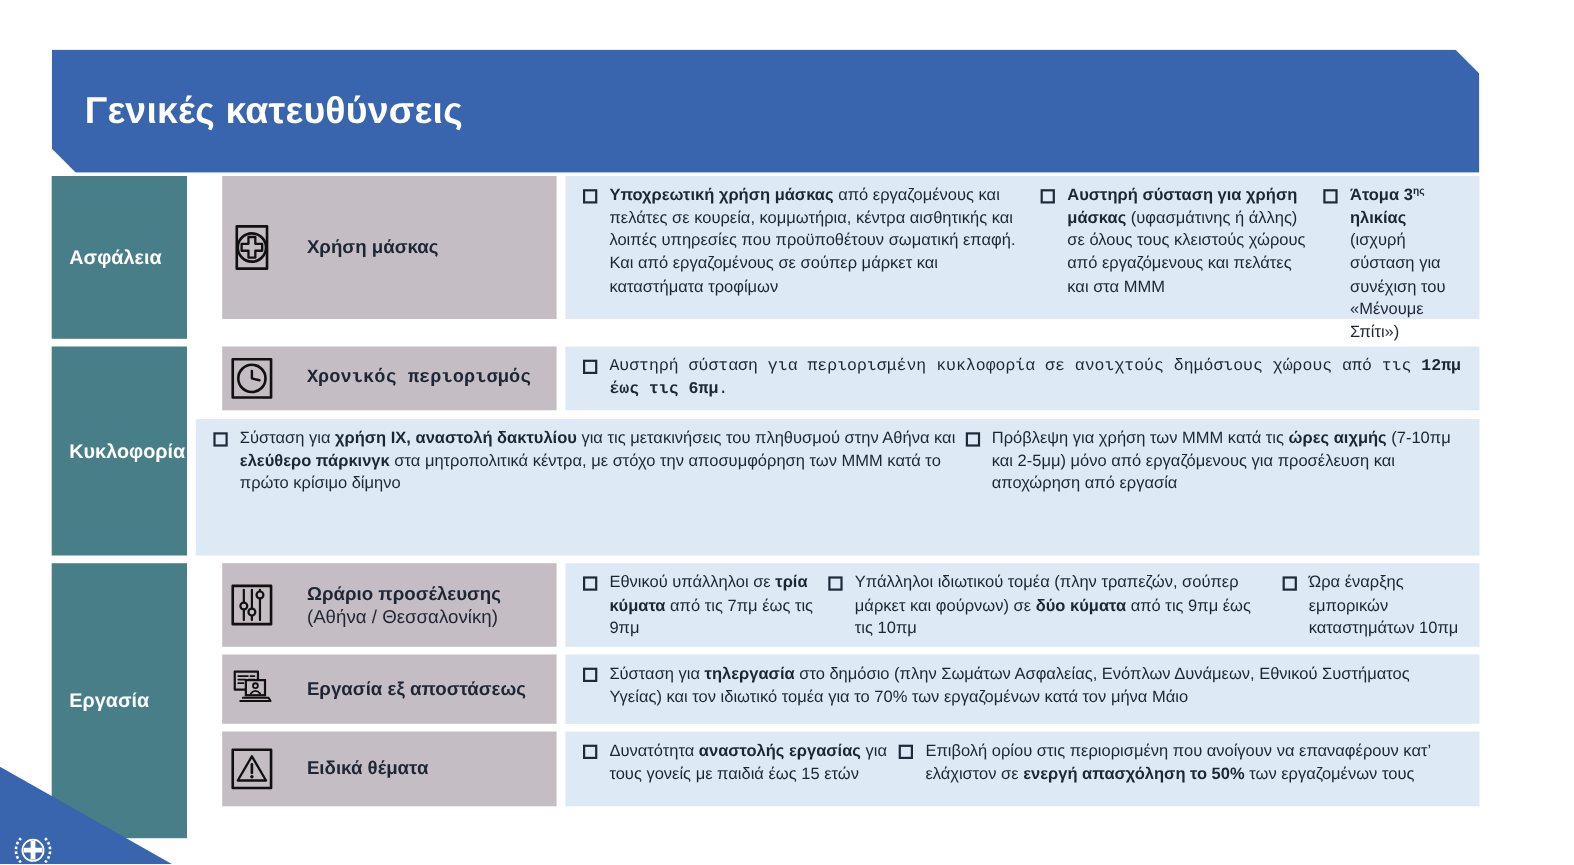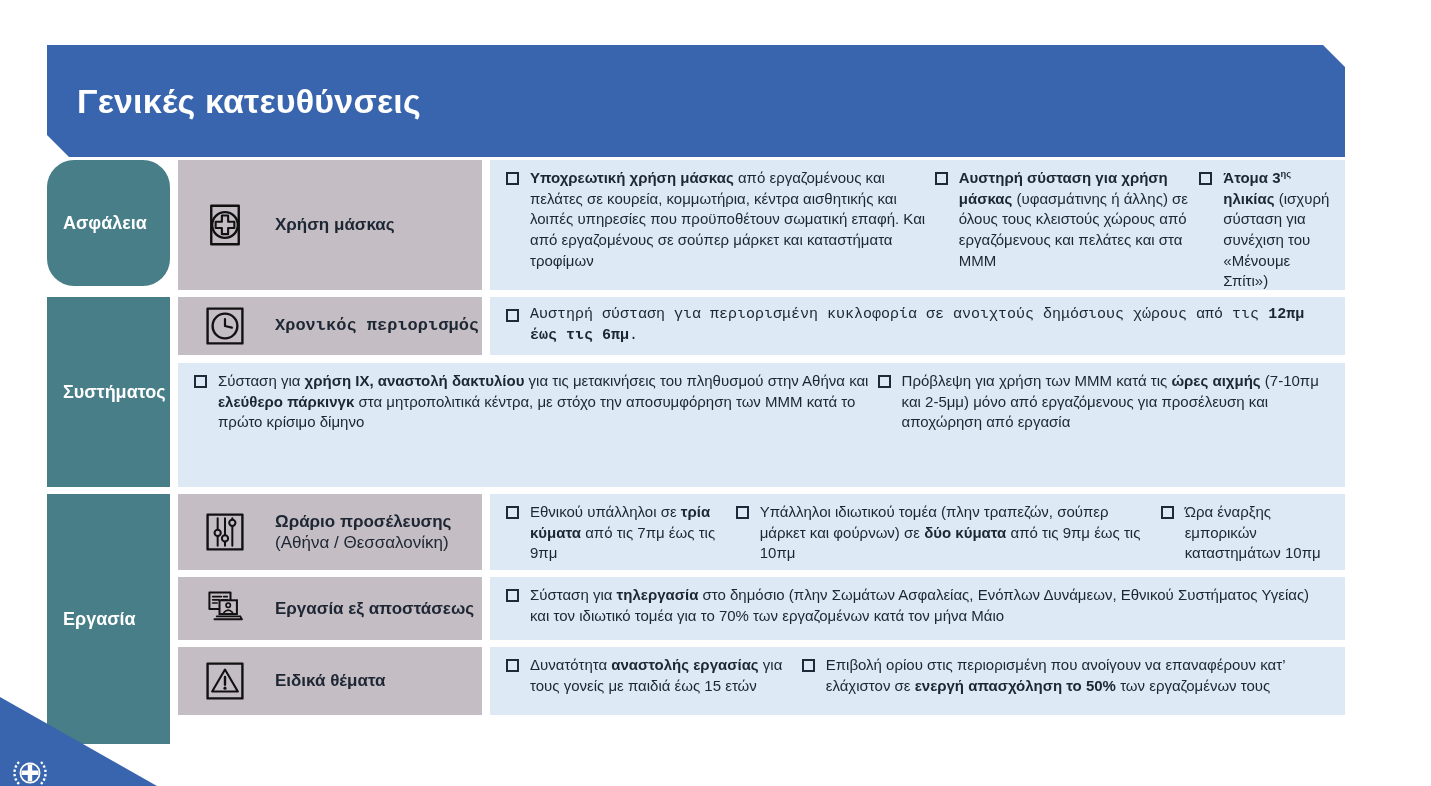--- a/index.html
+++ b/index.html
@@ -11,21 +11,21 @@
           clip-path:polygon(0 0, calc(100% - 22px) 0, 100% 22px, 100% 100%, 22px 100%, 0 calc(100% - 22px));}
   .banner h1{margin:0 0 0 30px;color:#fff;font-size:34px;font-weight:700;letter-spacing:.2px;}
   
   .content{position:absolute;left:47px;top:160px;width:1298px;display:flex;flex-direction:column;gap:7px;}
   .group{display:flex;gap:8px;}
   .cat{width:123px;background:#477E88;color:#fff;font-weight:700;font-size:18px;
        display:flex;align-items:center;padding-left:16px;box-sizing:border-box;flex-shrink:0;}
   .rows{flex:1;display:flex;flex-direction:column;}
   .row{display:flex;gap:8px;}
   .mid{width:304px;background:#C4BDC4;flex-shrink:0;display:flex;align-items:center;
-       padding-left:25px;box-sizing:border-box;}
+       padding-left:5px;box-sizing:border-box;margin-left:24px;}
   .mid .ic{width:44px;height:44px;flex-shrink:0;margin-right:28px;}
   .mid .lbl{font-size:17px;font-weight:700;line-height:1.25;}
   .mid .sub{font-weight:400;}
   .blue{flex:1;background:#DDE9F5;display:flex;flex-direction:row;justify-content:center;
         padding:8px 14px;box-sizing:border-box;gap:6px;}
   .bullet{display:flex;align-items:flex-start;font-size:15px;line-height:1.38;}
   .sq{width:9px;height:9px;border:2px solid #1E2A3A;margin:4px 11px 0 2px;flex-shrink:0;}
   .bullet b{font-weight:700;}
   .bullet sup{font-size:.62em;line-height:0;}
   
@@ -36,21 +36,21 @@
 </head>
 <body>
 
 <div class="slide">
   <div class="banner">
     <h1>Γενικές κατευθύνσεις</h1>
   </div>
 
   <div class="content" id="groups">
       <div class="group">
-        <div class="cat" style="height: 126px; border-radius: 27px;">Ασφάλεια</div>
+        <div class="cat" style="height: 148px;">Ασφάλεια</div>
         <div class="rows" style="gap: 0px;">
           <div class="row" style="height: 130px;">
             <div class="mid">
               <span class="ic"><svg viewBox="0 0 48 48">
                   <rect x="9" y="3" width="30" height="42" fill="none" stroke="#111" stroke-linecap="round" stroke-linejoin="round" stroke-width="2.6"></rect>
                   <circle cx="24" cy="24" r="14" fill="none" stroke="#111" stroke-linecap="round" stroke-linejoin="round" stroke-width="2.6"></circle>
                   <path d="M20.6 13.6 h6.8 v6.8 h6.8 v6.8 h-6.8 v6.8 h-6.8 v-6.8 h-6.8 v-6.8 h6.8 z" fill="none" stroke="#111" stroke-linecap="round" stroke-linejoin="round" stroke-width="2.3"></path>
                 </svg></span>
               <div class="lbl">Χρήση μάσκας</div>
             </div>
@@ -65,21 +65,21 @@
               </div>
               <div class="bullet">
                 <span class="sq"></span>
                 <span><b>Άτομα 3</b><sup><b>ης</b></sup><b> ηλικίας</b><span> (ισχυρή σύσταση για συνέχιση του «Μένουμε Σπίτι»)</span></span>
               </div>
             </div>
           </div>
         </div>
       </div>
       <div class="group">
-        <div class="cat" style="height: 190px;">Συστήματος</div>
+        <div class="cat" style="height: 190px;">Κυκλοφορία</div>
         <div class="rows" style="gap: 8px;">
           <div class="row" style="height: 58px; font-family: Liberation Mono, monospace;">
             <div class="mid">
               <span class="ic"><svg viewBox="0 0 48 48">
                   <rect x="5" y="5" width="38" height="38" fill="none" stroke="#111" stroke-linecap="round" stroke-linejoin="round" stroke-width="2.6"></rect>
                   <circle cx="24" cy="24" r="13.5" fill="none" stroke="#111" stroke-linecap="round" stroke-linejoin="round" stroke-width="2.6"></circle>
                   <path d="M24 16.5 V24 L31.5 25.8" fill="none" stroke="#111" stroke-linecap="round" stroke-linejoin="round" stroke-width="2.4"></path>
                 </svg></span>
               <div class="lbl">Χρονικός περιορισμός</div>
             </div>

